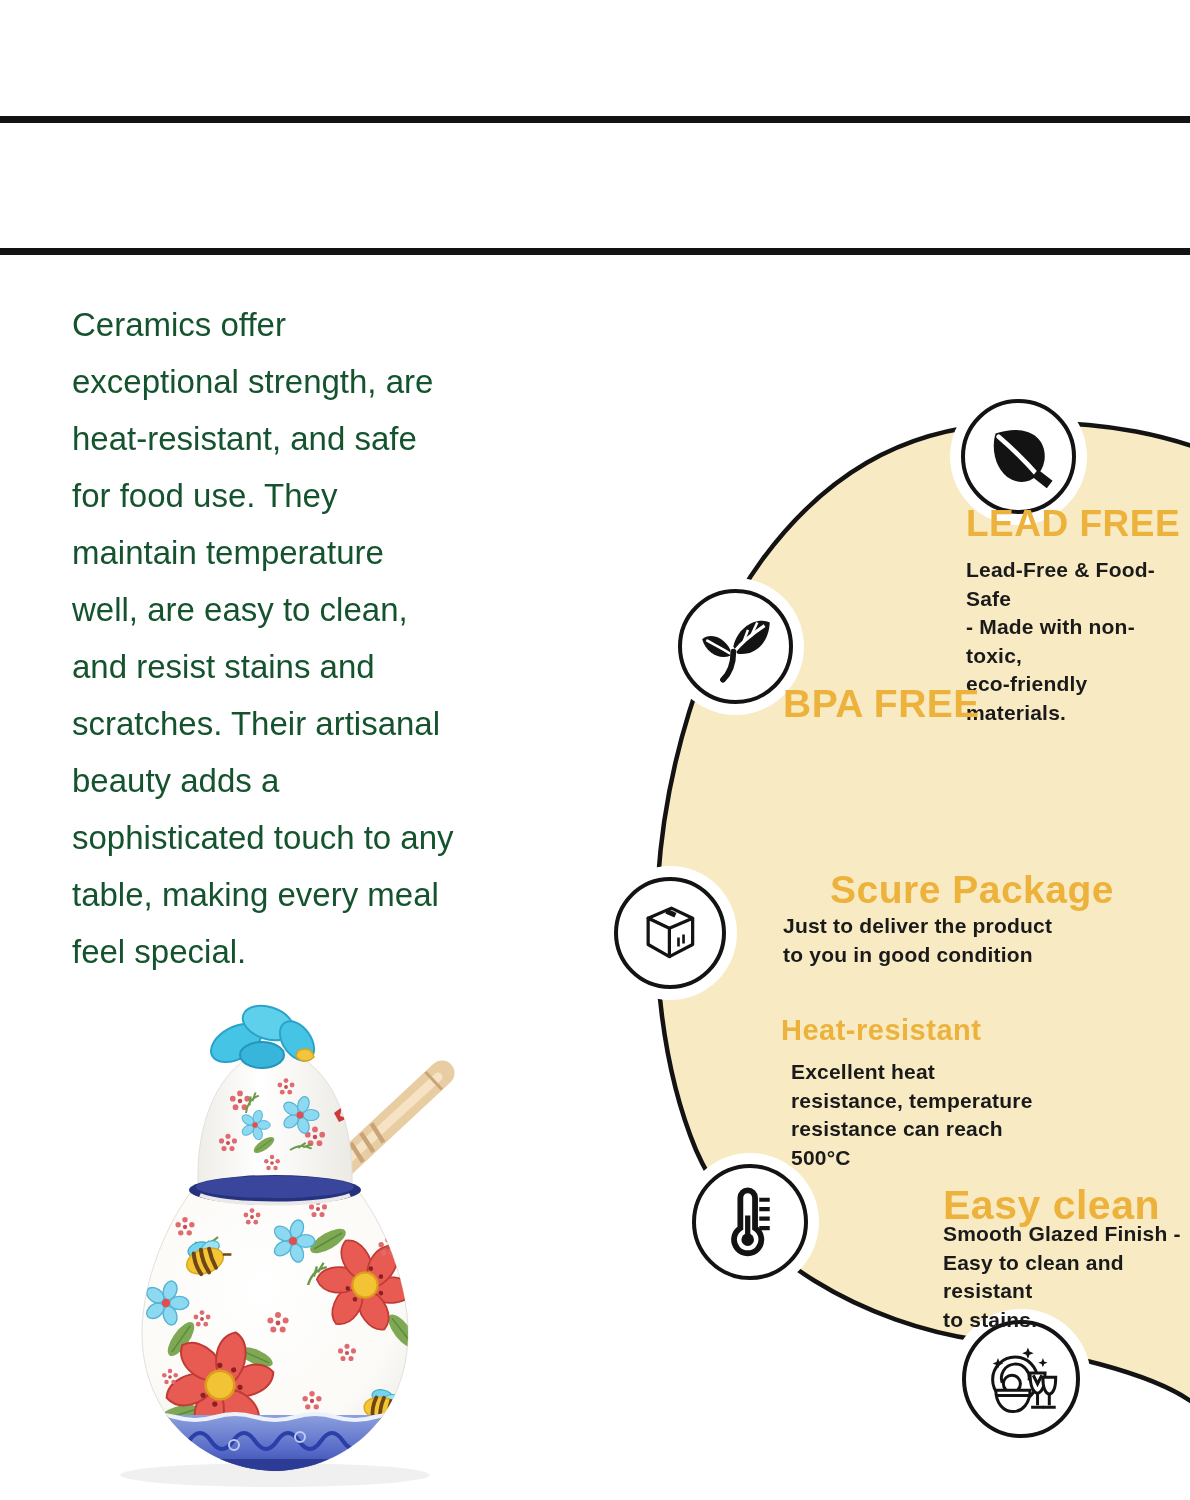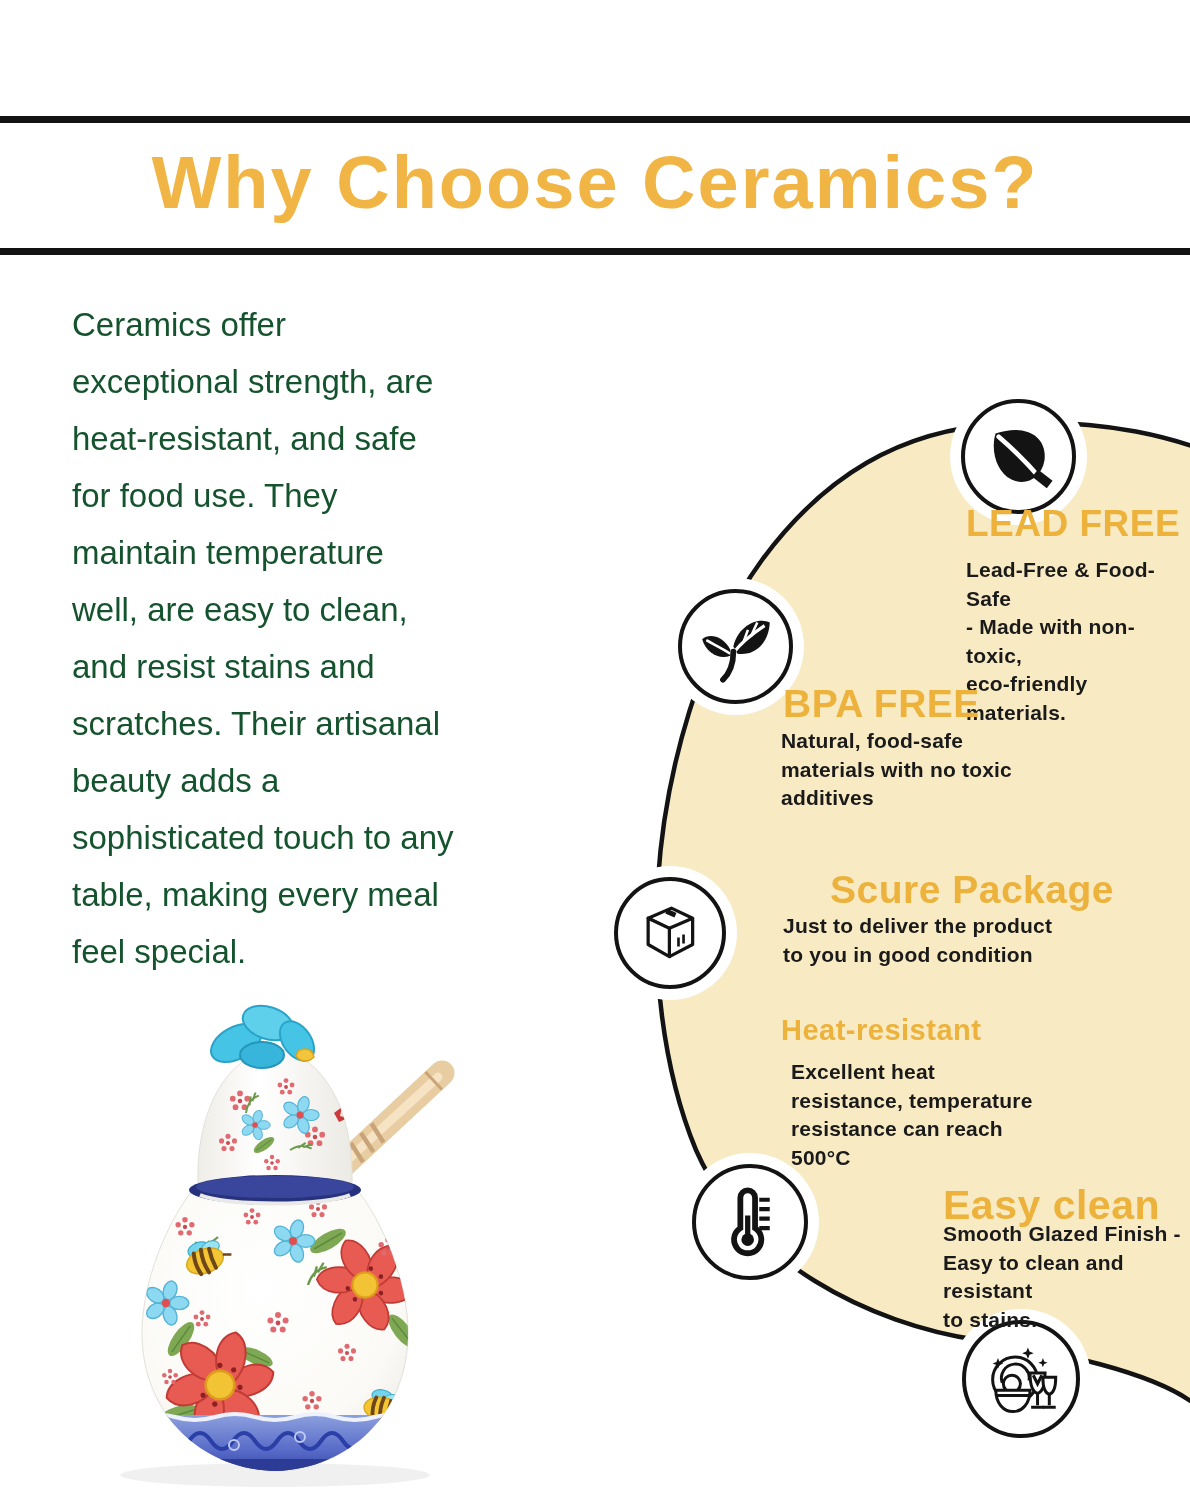--- a/index.html
+++ b/index.html
@@ -103,21 +103,20 @@
   
   .pot { position: absolute; left: 50px; top: 985px; width: 460px; height: 515px; }
 </style>
 </head>
 <body>
 
 <div class="page">
 
 
   <div class="bar bar-top"></div>
-  <h1 class="main-title">Why Choose Ceramics?</h1>
   <div class="bar bar-bottom"></div>
 
   <p class="intro">Ceramics offer
 exceptional strength, are
 heat-resistant, and safe
 for food use. They
 maintain temperature
 well, are easy to clean,
 and resist stains and
 scratches. Their artisanal
@@ -154,23 +153,20 @@
     <svg viewBox="0 0 72 72">
       <path d="M34,36 C38,17 57,7 69,13 C68,33 55,45 38,43 Z" fill="#131313"></path>
       <path d="M64,16 C52,24 42,32 35,41" stroke="#ffffff" stroke-width="3" fill="none"></path>
       <path d="M57,13 L51,26 M48,20 L44,31" stroke="#ffffff" stroke-width="2.4"></path>
       <path d="M31,39 C24,26 11,23 4,29 C8,42 20,49 31,45 Z" fill="#131313"></path>
       <path d="M8,30 C17,35 25,39 31,43" stroke="#ffffff" stroke-width="2.4" fill="none"></path>
       <path d="M34,41 C34,53 31,61 24,68" stroke="#131313" stroke-width="5.5" fill="none" stroke-linecap="round"></path>
     </svg>
   </div>
   <div class="f-title t-bpa">BPA FREE</div>
-  <div class="f-body b-bpa">Natural, food-safe
-materials with no toxic
-additives</div>
 
   <div class="circle c-pkg">
     <svg viewBox="0 0 72 72" fill="none" stroke="#131313" stroke-width="3.2" stroke-linejoin="round">
       <path d="M14,21 L37,11 L58,21 L35,31 Z" fill="#ffffff"></path>
       <path d="M14,21 L14,47 L35,59 L35,31 Z" fill="#ffffff"></path>
       <path d="M58,21 L58,47 L35,59" fill="#ffffff"></path>
       <path d="M32,14 L41,18" stroke-width="5"></path>
       <path d="M44,40 L44,49 M49,37 L49,46" stroke-width="2.6"></path>
     </svg>
   </div>

